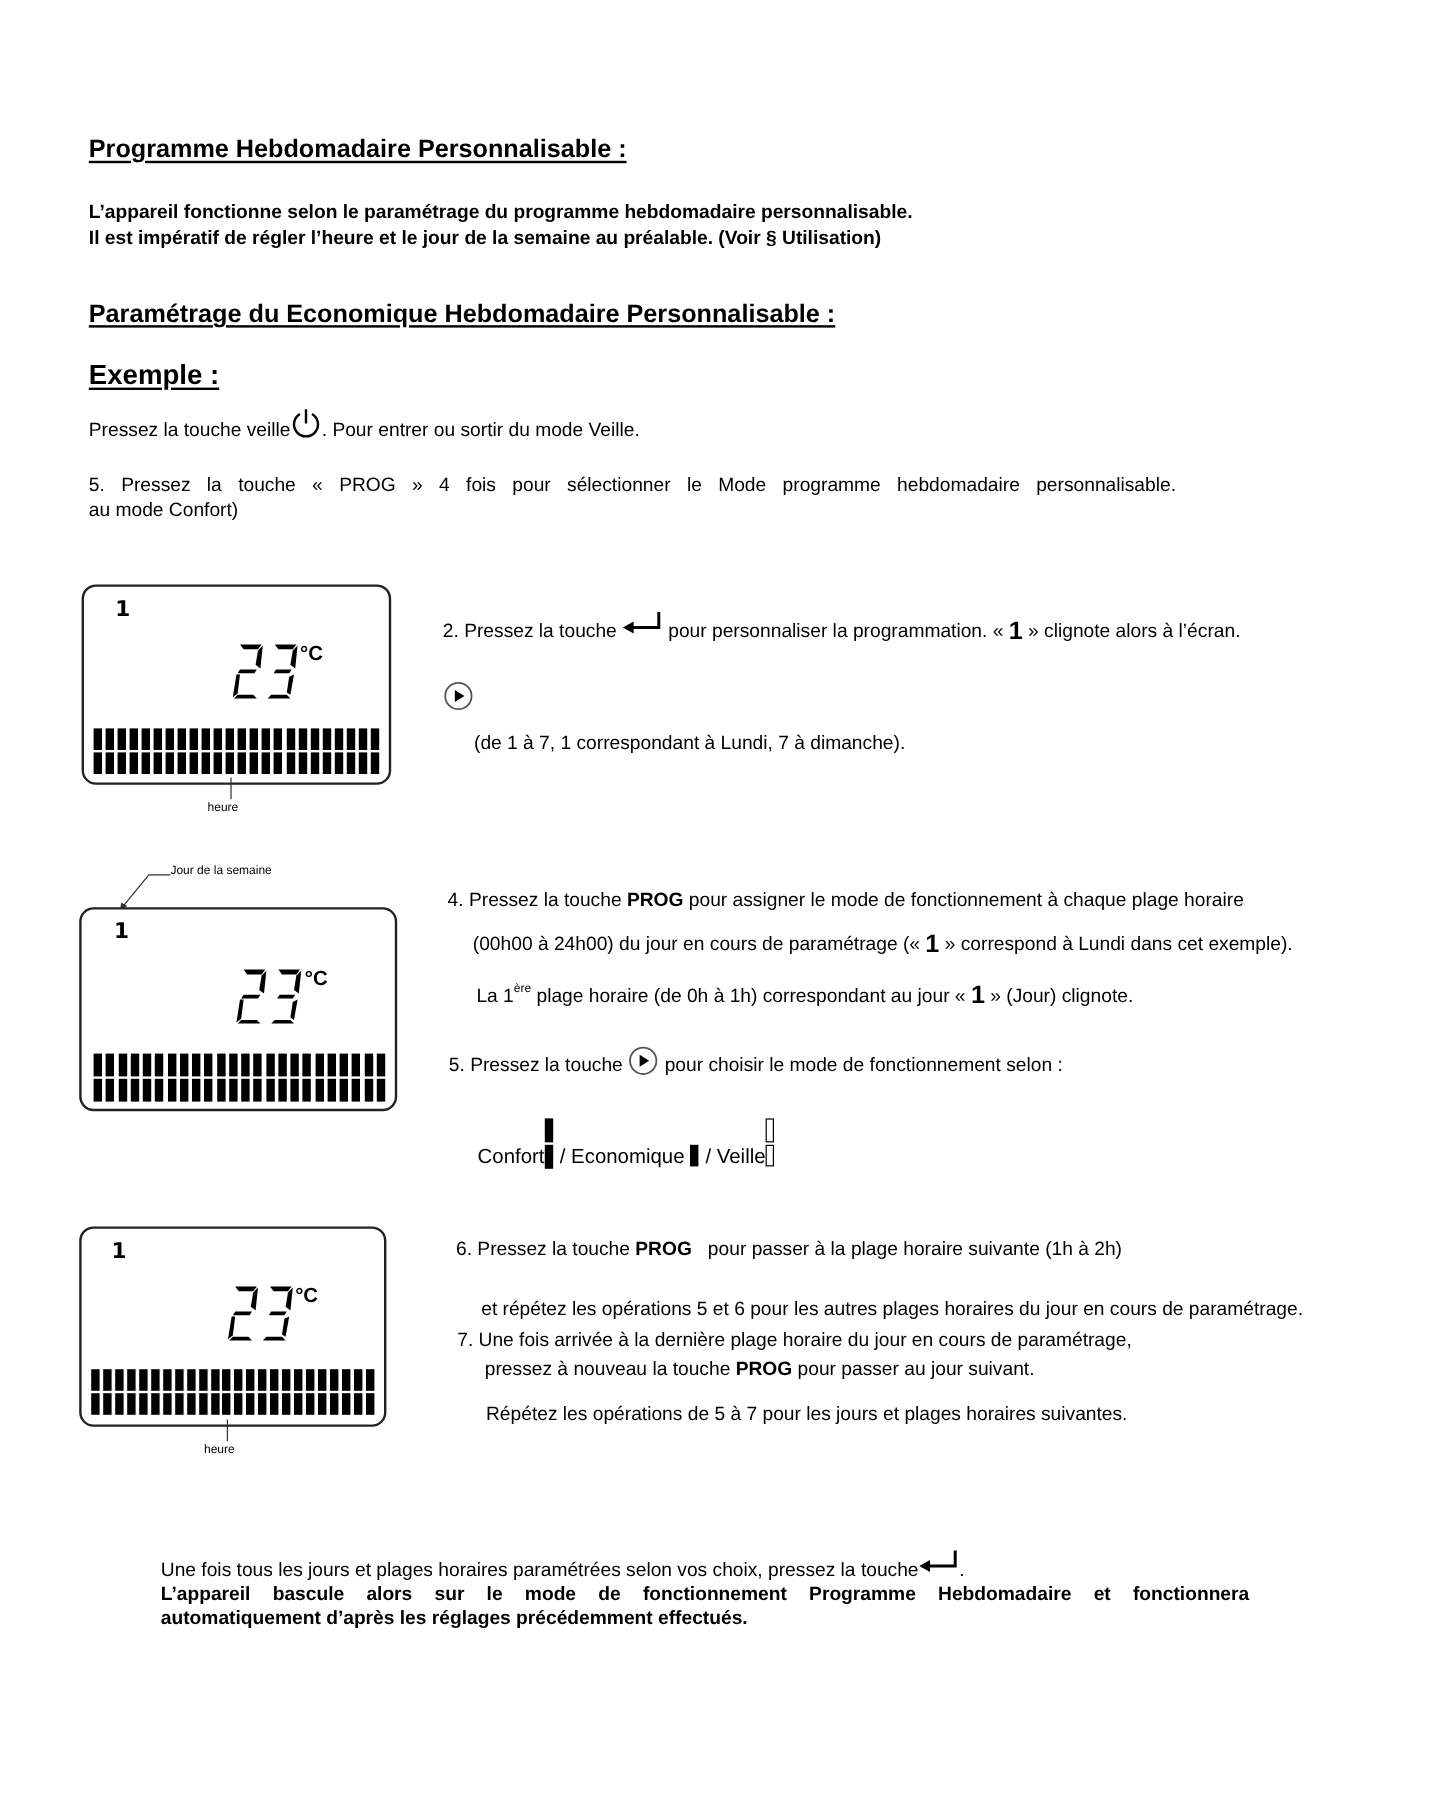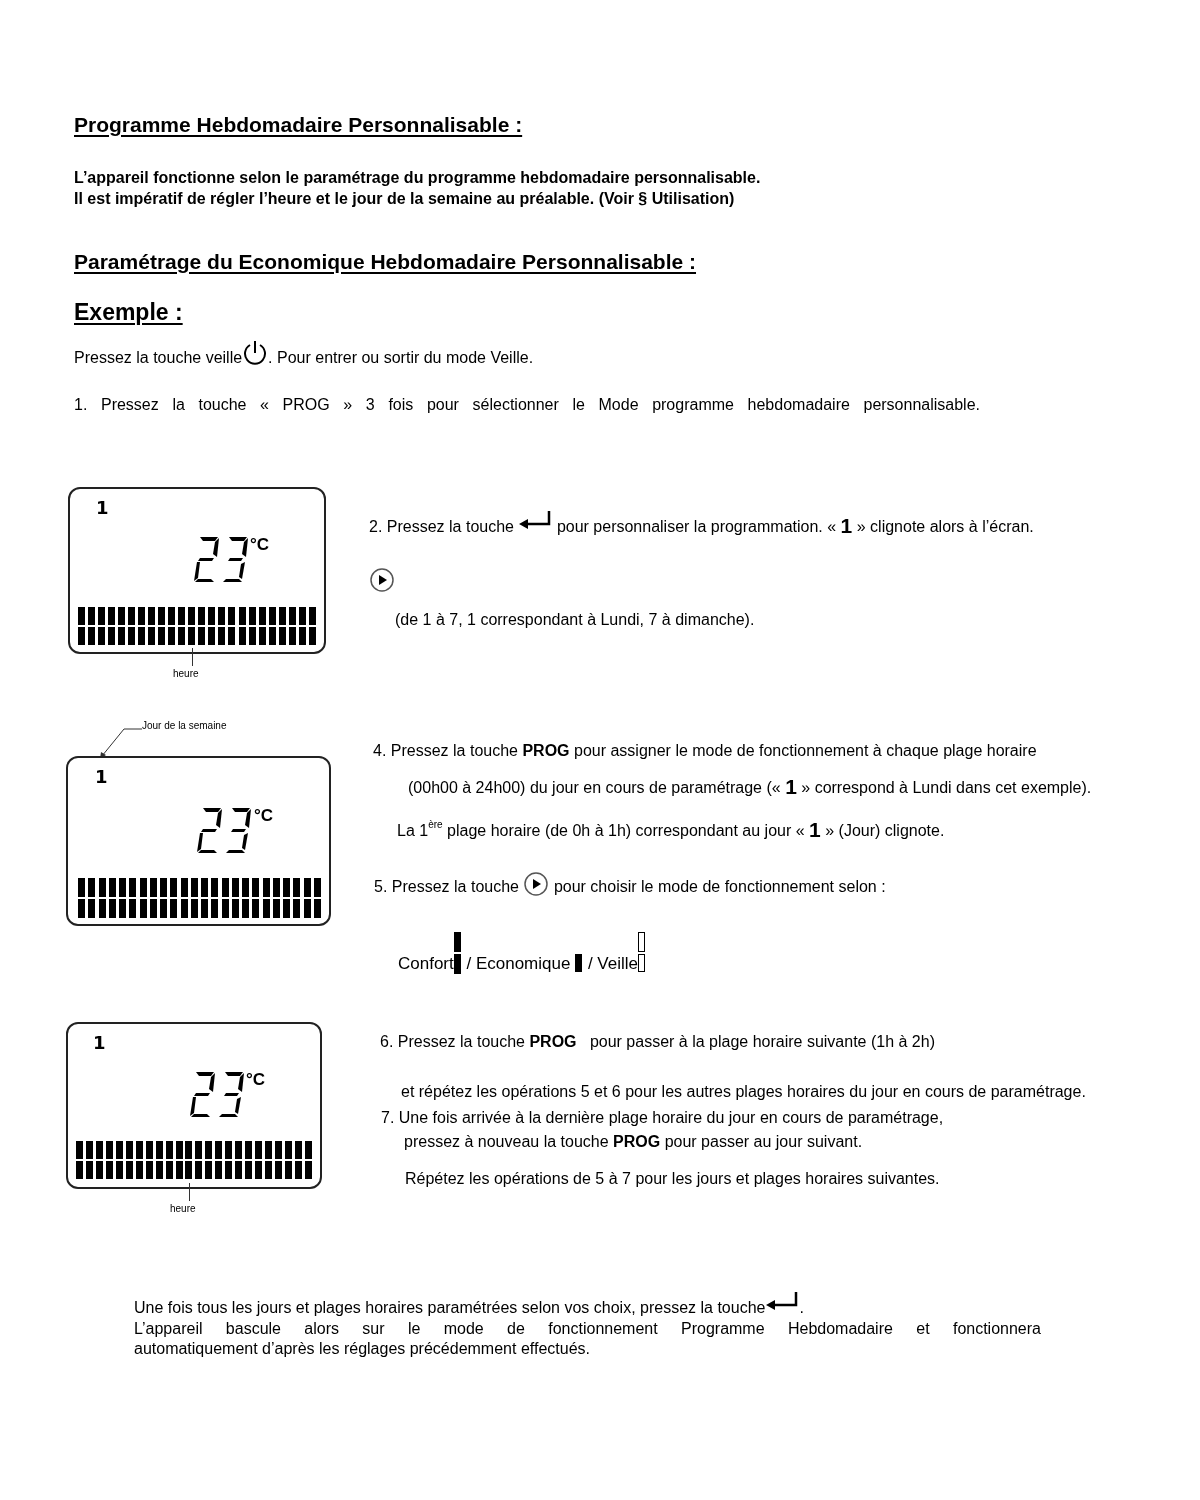--- a/index.html
+++ b/index.html
@@ -52,21 +52,22 @@
 <div class="abs h3" style="left:74px; top:299px;">Exemple :</div>
 
 <div class="abs txt" style="left:74px; top:345px;">
   <span>Pressez la touche veille</span><span class="ico power-icon"><svg width="26" height="28" viewBox="0 0 26 28">
         <path d="M8 6 A10 10 0 1 0 18 6" fill="none" stroke="#000" stroke-width="2"></path>
         <line x1="13" y1="2" x2="13" y2="14" stroke="#000" stroke-width="2"></line>
       </svg></span><span>. Pour entrer ou sortir du mode Veille.</span>
 </div>
 
 <div class="abs justify" style="left:74px; top:394px; width:906px;">
-  <div style="text-align-last:justify;">1. Pressez la touche « PROG » 3 fois pour sélectionner le Mode programme hebdomadaire personnalisable.</div>
+  <div style="text-align-last:justify;">5. Pressez la touche « PROG » 4 fois pour sélectionner le Mode programme hebdomadaire personnalisable.</div>
+  <div>au mode Confort)</div>
 </div>
 
 <div class="lcd" style="left:68px; top:487px; width:258px; height:167px;">
   <div class="day" style="left:26px; top:8px;">1</div>
   <svg class="temp" style="left:122px; top:46px;" width="60" height="48" viewBox="0 0 60 48">
     <g fill="#000">
       <polygon points="8,2 26,2 23,6 11,6"></polygon>
         <polygon points="27,3 25,22 21,19 23,7"></polygon>
         <polygon points="8,23 22,23 20,26 6,26"></polygon>
         <polygon points="5,27 8,27 6,43 2,46"></polygon>
@@ -320,21 +321,21 @@
         <i style="height:19px"></i>
       </div>
   </div>
 </div>
 
 <div class="abs txt" style="left:373px; top:741px;">
   <span>4. Pressez la touche</span>
   <b class="prog">PROG</b>
   <span>pour assigner le mode de fonctionnement à chaque plage horaire</span>
 </div>
-<div class="abs txt" style="left:408px; top:777px;">
+<div class="abs txt" style="left:394px; top:777px;">
   <span>(00h00 à 24h00)  du jour en cours de paramétrage («</span>
   <span class="big1">1</span>
   <span>» correspond à Lundi dans cet exemple).</span>
 </div>
 <div class="abs txt" style="left:397px; top:815px;">
   <span>La 1</span><sup>ère</sup><span> plage horaire (de 0h à 1h) correspondant au jour «</span>
   <span class="big1">1</span>
   <span>» (Jour) clignote.</span>
 </div>
 
@@ -479,16 +480,16 @@
   <span>pour passer au jour suivant.</span>
 </div>
 <div class="abs txt" style="left:405px; top:1169px;">Répétez les opérations de 5 à 7 pour les jours et plages horaires suivantes.</div>
 
 <div class="abs txt" style="left:134px; top:1298px;">
   <span>Une fois tous les jours et plages horaires paramétrées selon vos choix, pressez la touche</span><span class="ico enter-icon"><svg width="34" height="22" viewBox="0 0 34 22">
         <polyline points="31,1 31,14 8,14" fill="none" stroke="#000" stroke-width="2.5"></polyline>
         <polygon points="1,14 10,9 10,19" fill="#000"></polygon>
       </svg></span><span>.</span>
 </div>
-<div class="abs justify" style="left:134px; top:1319px; width:907px; line-height:20px;">
+<div class="abs justify" style="left:134px; top:1319px; width:907px; line-height:20px;font-weight:bold;">
   <div style="text-align-last:justify;">L’appareil bascule alors sur le mode de fonctionnement Programme Hebdomadaire et fonctionnera</div>
   <div>automatiquement d’après les réglages précédemment effectués.</div>
 </div>
 
 </body></html>

